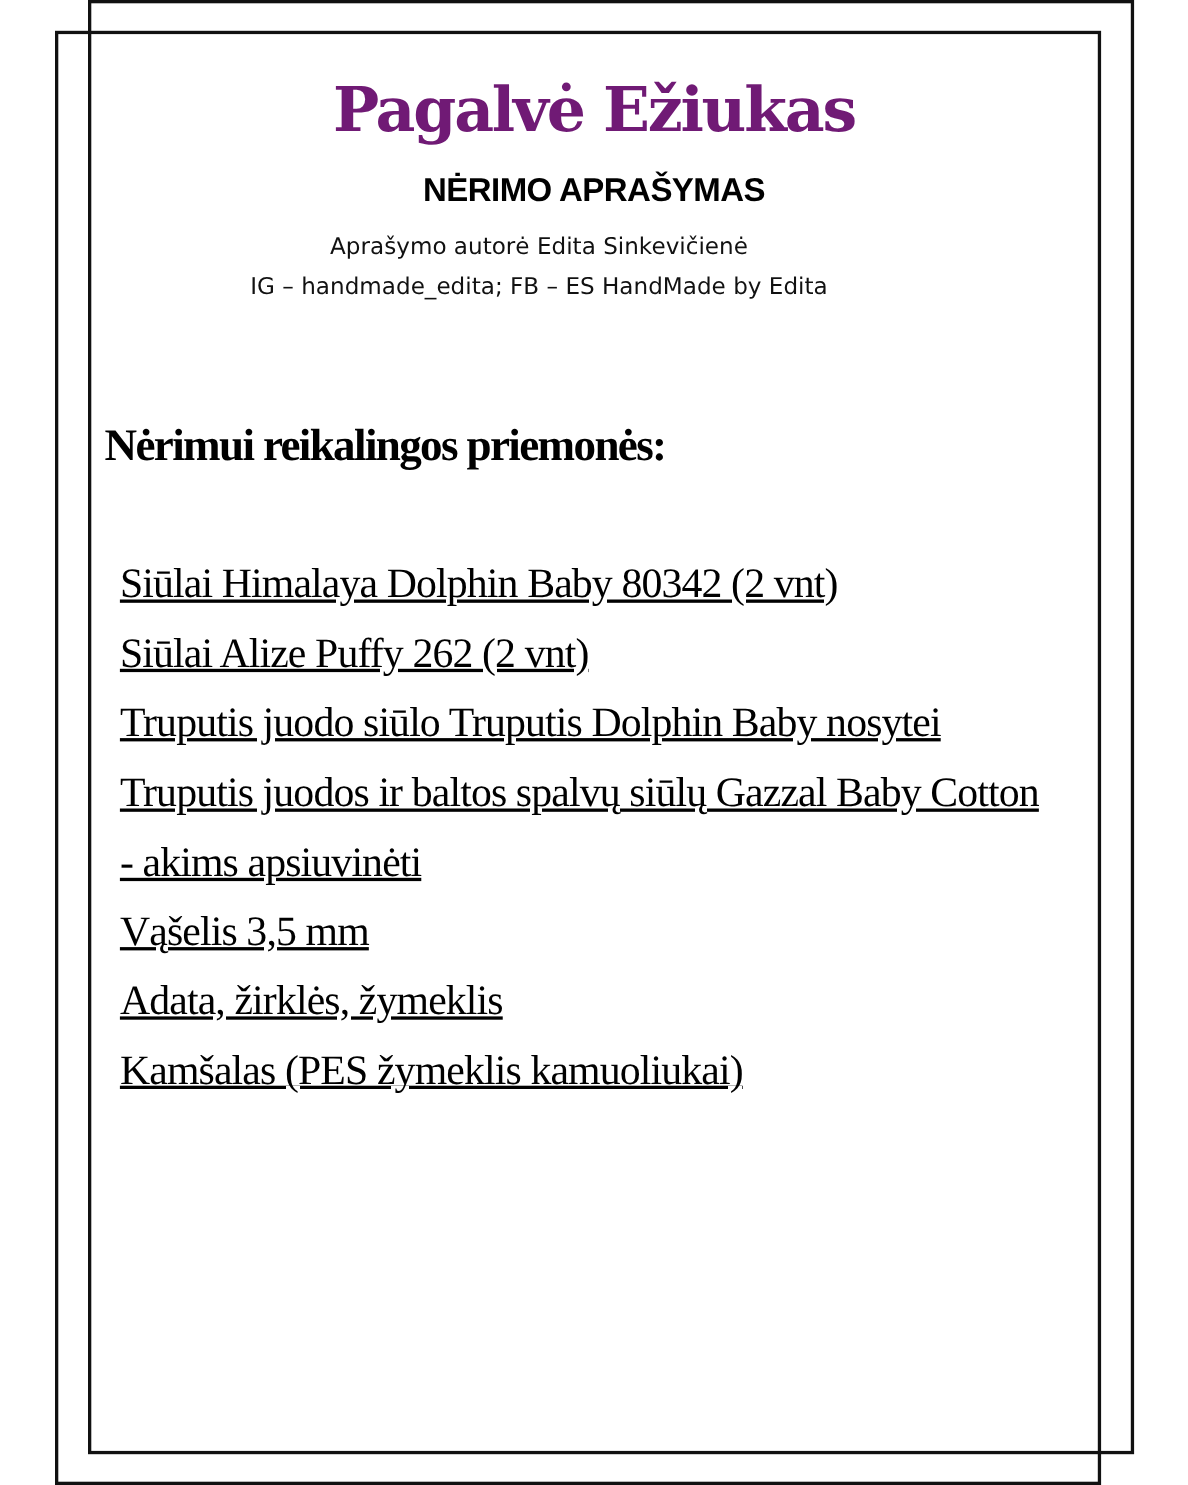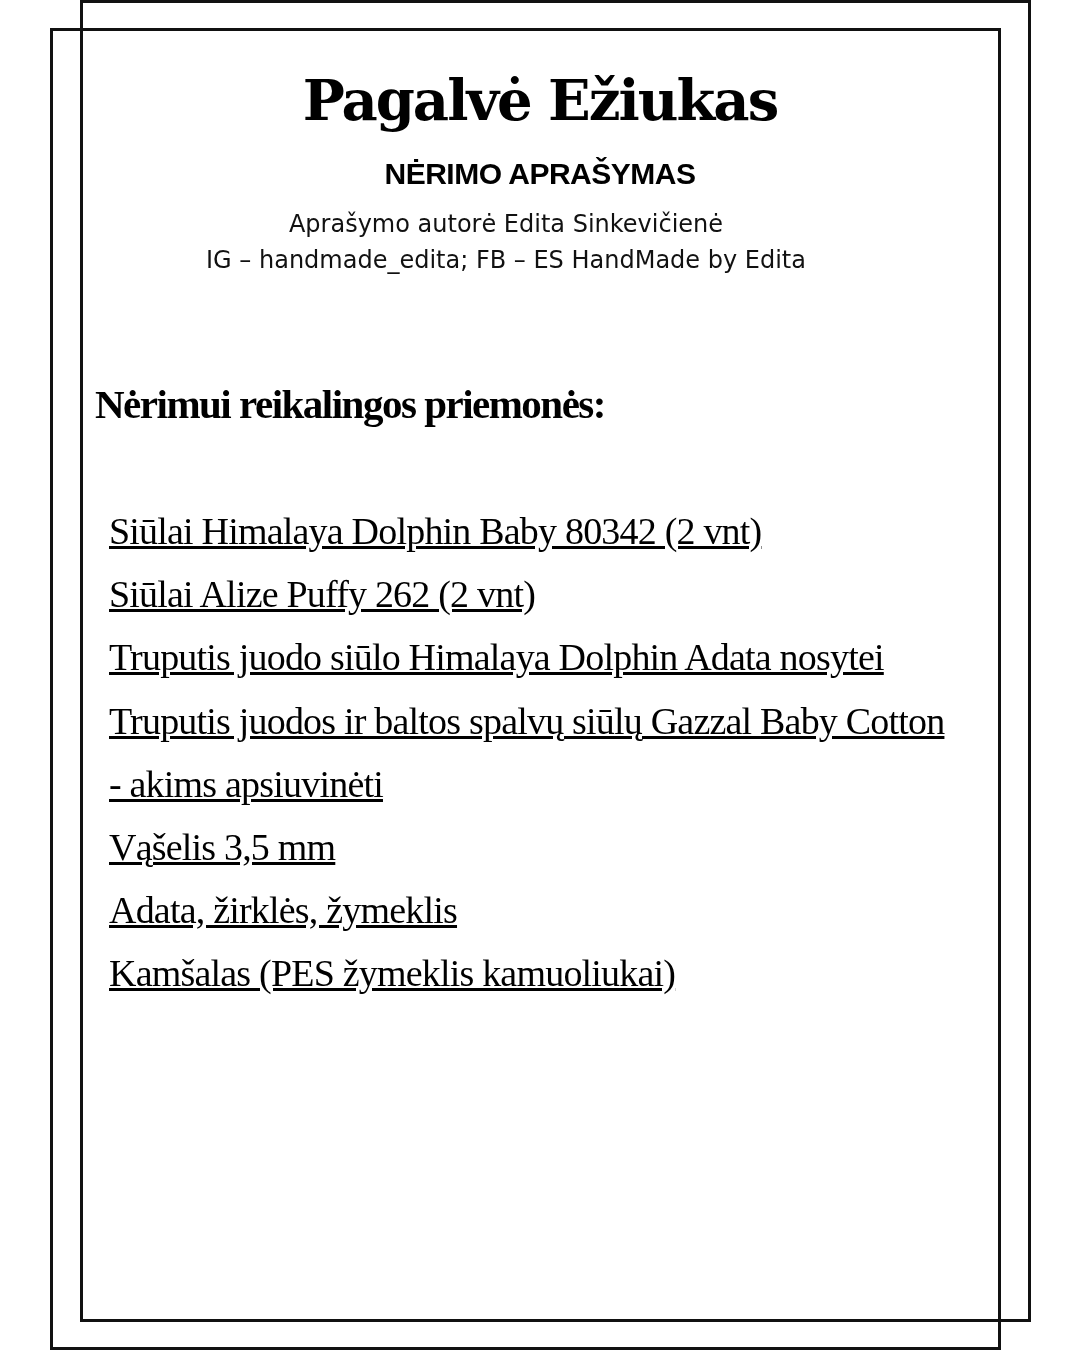--- a/index.html
+++ b/index.html
@@ -34,24 +34,24 @@
       left: 0; width: 1080px; top: 154px;
       text-align: center;
       font-family: "Liberation Sans", sans-serif;
       font-weight: bold;
       font-size: 30px;
       line-height: 40px;
       letter-spacing: -0.5px;
     }
     .credit {
       position: absolute;
-      left: 16px; width: 980px;
+      left: 0; width: 980px;
       text-align: center;
       font-family: "DejaVu Sans", sans-serif;
-      font-size: 24px;
+      font-size: 21px;
       line-height: 30px;
       color: #111;
     }
     .credit-author { top: 209px; }
     .credit-social { top: 245px; }
 
     .section-heading {
       position: absolute;
       left: 95px; top: 378px;
       font-family: "Liberation Serif", serif;
@@ -72,28 +72,28 @@
       letter-spacing: -0.8px;
     }
     .materials li { margin: 0; padding: 0; text-decoration: underline; }
   </style>
 </head>
 <body>
 
 <div class="frame frame-back"></div>
 <div class="frame frame-front"></div>
 
-<div class="title" style="color:#000000">Pagalvė Ežiukas</div>
+<div class="title" style="color:#701a75">Pagalvė Ežiukas</div>
 <div class="subtitle">NĖRIMO APRAŠYMAS</div>
 <div class="credit credit-author">Aprašymo autorė Edita Sinkevičienė</div>
 <div class="credit credit-social">IG – handmade_edita; FB – ES HandMade by Edita</div>
 
 <div class="section-heading">Nėrimui reikalingos priemonės:</div>
 
 <ul class="materials">
   <li>Siūlai Himalaya Dolphin Baby 80342 (2 vnt)</li>
   <li>Siūlai Alize Puffy 262 (2 vnt)</li>
-  <li style="width:780px">Truputis juodo siūlo Himalaya Dolphin Adata nosytei</li>
+  <li style="width:780px">Truputis juodo siūlo Truputis Dolphin Baby nosytei</li>
   <li style="width:850px">Truputis juodos ir baltos spalvų siūlų Gazzal Baby Cotton - akims apsiuvinėti</li>
   <li>Vąšelis 3,5 mm</li>
   <li>Adata, žirklės, žymeklis</li>
   <li>Kamšalas (PES žymeklis kamuoliukai)</li>
 </ul>
 
 </body></html>

